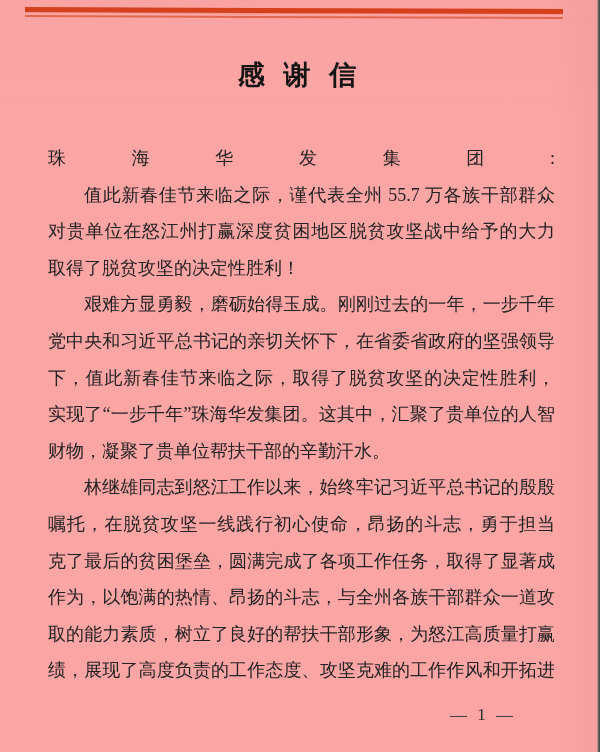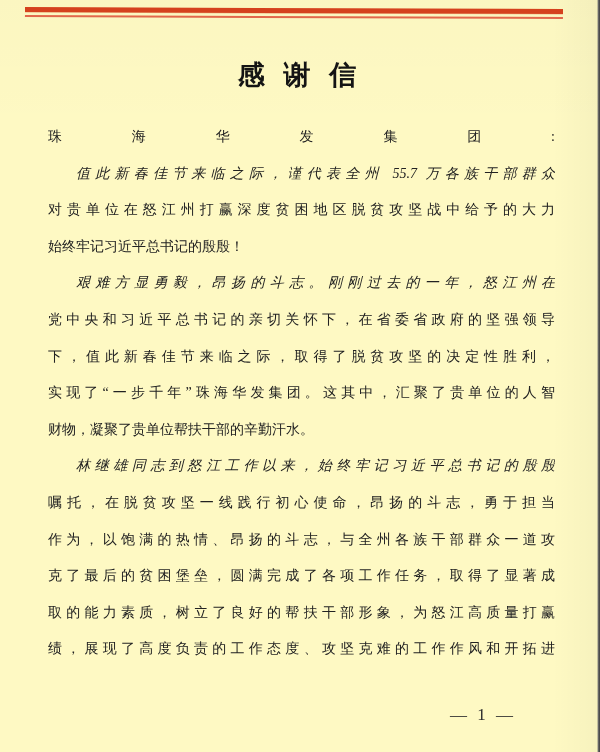--- a/index.html
+++ b/index.html
@@ -6,21 +6,21 @@
     margin: 0;
     padding: 0;
     background: #e8e8e8;
     font-family: "Liberation Serif", "DejaVu Serif", serif;
   }
   .scan-page {
     position: relative;
     width: 600px;
     height: 752px;
     margin: 0;
-    background: #fef9c3;
+    background: #fca5a5;
     overflow: hidden;
     color: #1e1e1e;
   }
   
   .scan-page::before {
     content: "";
     position: absolute;
     inset: 0;
     background: linear-gradient(180deg, rgba(0,0,0,0.012) 0%, rgba(0,0,0,0) 18%),
                 linear-gradient(90deg, rgba(0,0,0,0) 92%, rgba(0,0,0,0.03) 100%);
@@ -63,33 +63,33 @@
     text-align: center;
     font-size: 27px;
     font-weight: bold;
     letter-spacing: 6px;
     color: #141414;
   }
   .letter-body {
     position: absolute;
     left: 48px;
     right: 45px;
-    top: 119px;
-    font-size: 14px;
+    top: 140px;
+    font-size: 18px;
     line-height: 36.6px;
     color: #222;
   }
   .para { margin: 0; padding: 0; }
   .line {
     text-align: justify;
     text-align-last: justify;
     overflow: hidden;
     white-space: nowrap;
   }
-  .line.first { text-indent: 2em; font-style: italic; }
+  .line.first { text-indent: 2em; }
   .line.last  { text-align-last: left; white-space: normal; }
   .salutation {
     text-align: left;
   }
   .page-number {
     position: absolute;
     top: 705px;
     right: 84px;
     font-size: 17px;
     letter-spacing: 3px;
@@ -108,36 +108,36 @@
 
   <div class="letter-title">感 谢 信</div>
 
   <div class="letter-body">
 
     <div class="line salutation">珠海华发集团:</div>
 
     <div class="para">
       <div class="line first">值此新春佳节来临之际，谨代表全州 55.7 万各族干部群众</div>
       <div class="line">对贵单位在怒江州打赢深度贫困地区脱贫攻坚战中给予的大力</div>
-      <div class="line last">始终牢记习近平总书记的殷殷！</div>
+      <div class="line last">取得了脱贫攻坚的决定性胜利！</div>
     </div>
 
     <div class="para">
-      <div class="line first">艰难方显勇毅，昂扬的斗志。刚刚过去的一年，怒江州在</div>
+      <div class="line first">艰难方显勇毅，磨砺始得玉成。刚刚过去的一年，一步千年</div>
       <div class="line">党中央和习近平总书记的亲切关怀下，在省委省政府的坚强领导</div>
       <div class="line">下，值此新春佳节来临之际，取得了脱贫攻坚的决定性胜利，</div>
       <div class="line">实现了“一步千年”珠海华发集团。这其中，汇聚了贵单位的人智</div>
       <div class="line last">财物，凝聚了贵单位帮扶干部的辛勤汗水。</div>
     </div>
 
     <div class="para">
       <div class="line first">林继雄同志到怒江工作以来，始终牢记习近平总书记的殷殷</div>
       <div class="line">嘱托，在脱贫攻坚一线践行初心使命，昂扬的斗志，勇于担当</div>
+      <div class="line">克了最后的贫困堡垒，圆满完成了各项工作任务，取得了显著成</div>
       <div class="line">作为，以饱满的热情、昂扬的斗志，与全州各族干部群众一道攻</div>
-      <div class="line">克了最后的贫困堡垒，圆满完成了各项工作任务，取得了显著成</div>
       <div class="line">取的能力素质，树立了良好的帮扶干部形象，为怒江高质量打赢</div>
       <div class="line">绩，展现了高度负责的工作态度、攻坚克难的工作作风和开拓进</div>
     </div>
 
   </div>
 
   <div class="page-number">— 1 —</div>
 
   <div class="scan-edge-right"></div>
 

